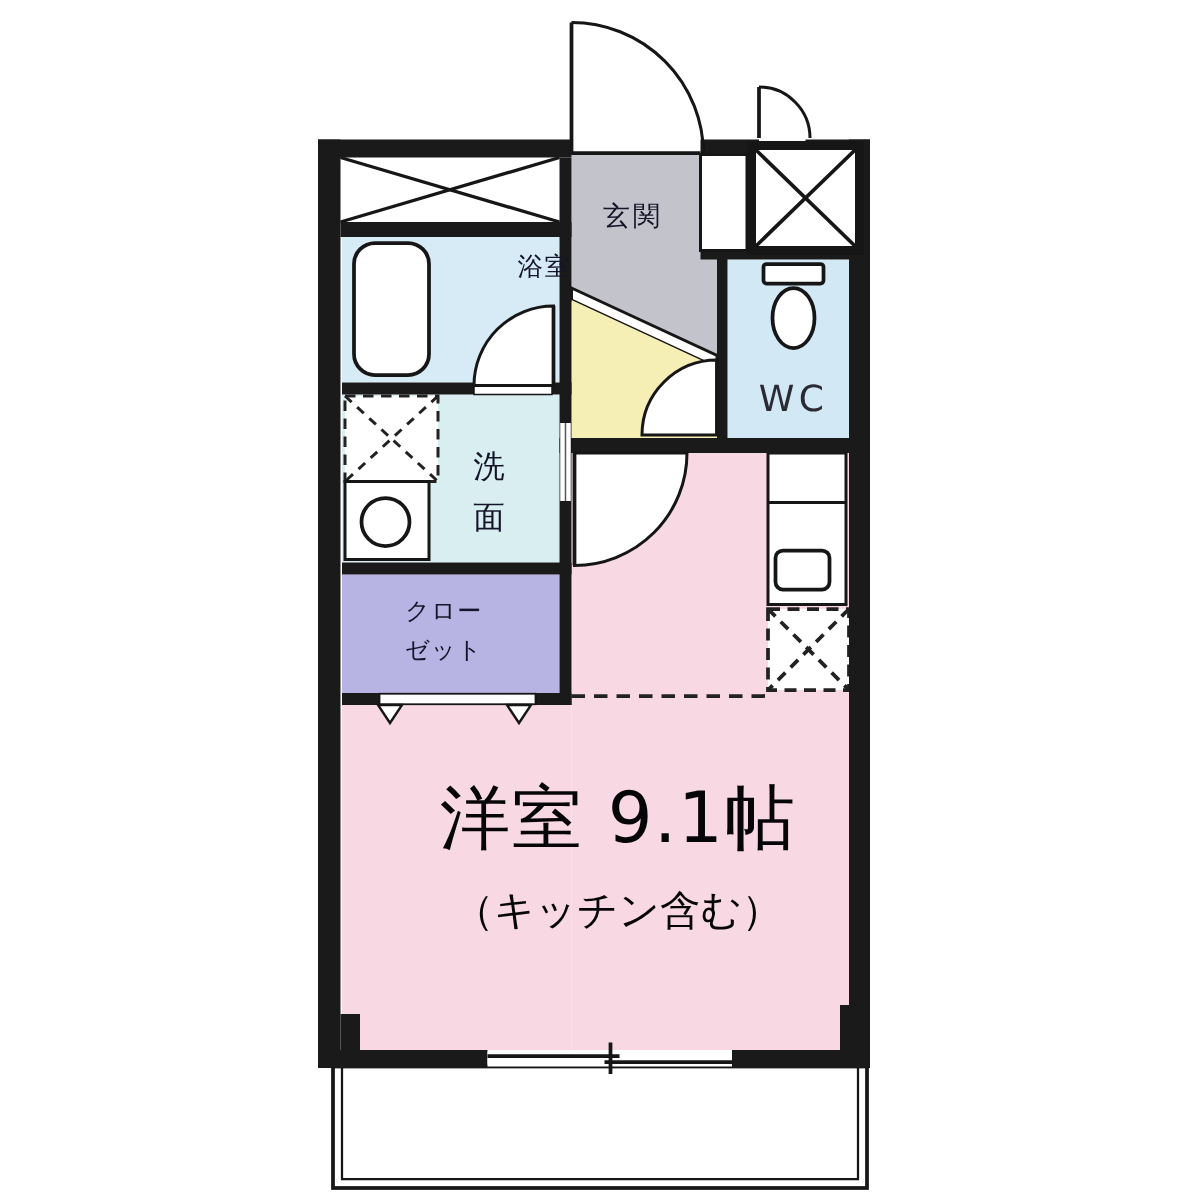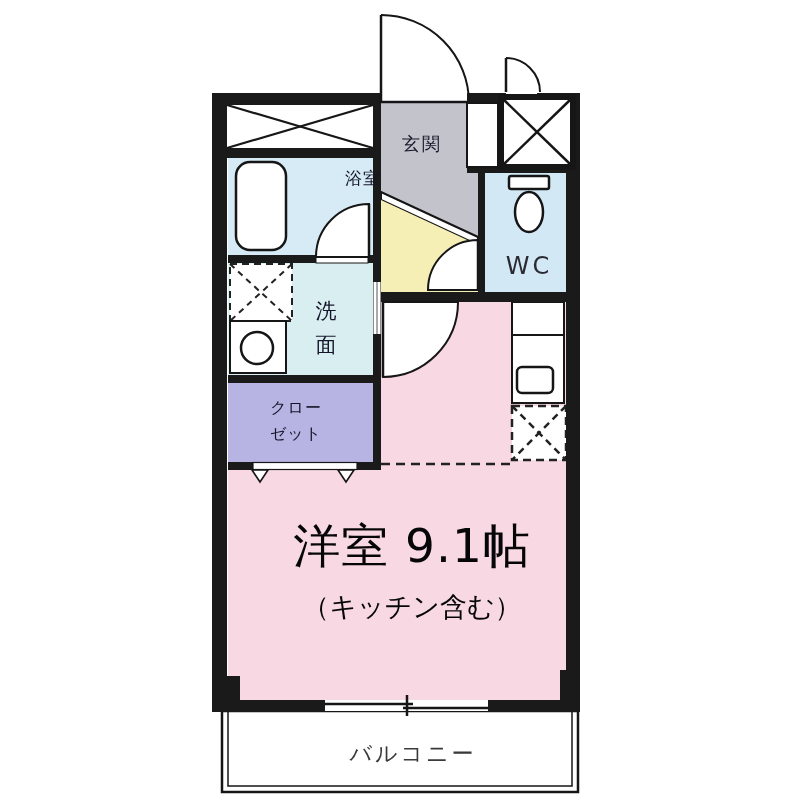--- a/index.html
+++ b/index.html
@@ -147,14 +147,13 @@
 <div class="lbl lbl-genkan center" style="left:422px;top:144px;">玄関</div>
 <div class="lbl lbl-bath center" style="left:331px;top:178px;">浴室</div>
 <div class="lbl lbl-wash" style="left:315px;top:295px;">洗面</div>
 <div class="lbl lbl-closet center" style="left:296px;top:421px;">
   <div>クロー</div>
   <div>ゼット</div>
 </div>
 <div class="lbl lbl-wc center" style="left:529px;top:266px;">WC</div>
 <div class="lbl lbl-room center" style="left:412px;top:546px;">洋室 9.1帖</div>
 <div class="lbl lbl-roomsub center" style="left:412px;top:595px;margin-top:12px;">（キッチン含む）</div>
-<div class="lbl lbl-balcony center" style="left:413px;top:754px;">バルコニー</div>
 </div>
 
 </body></html>

